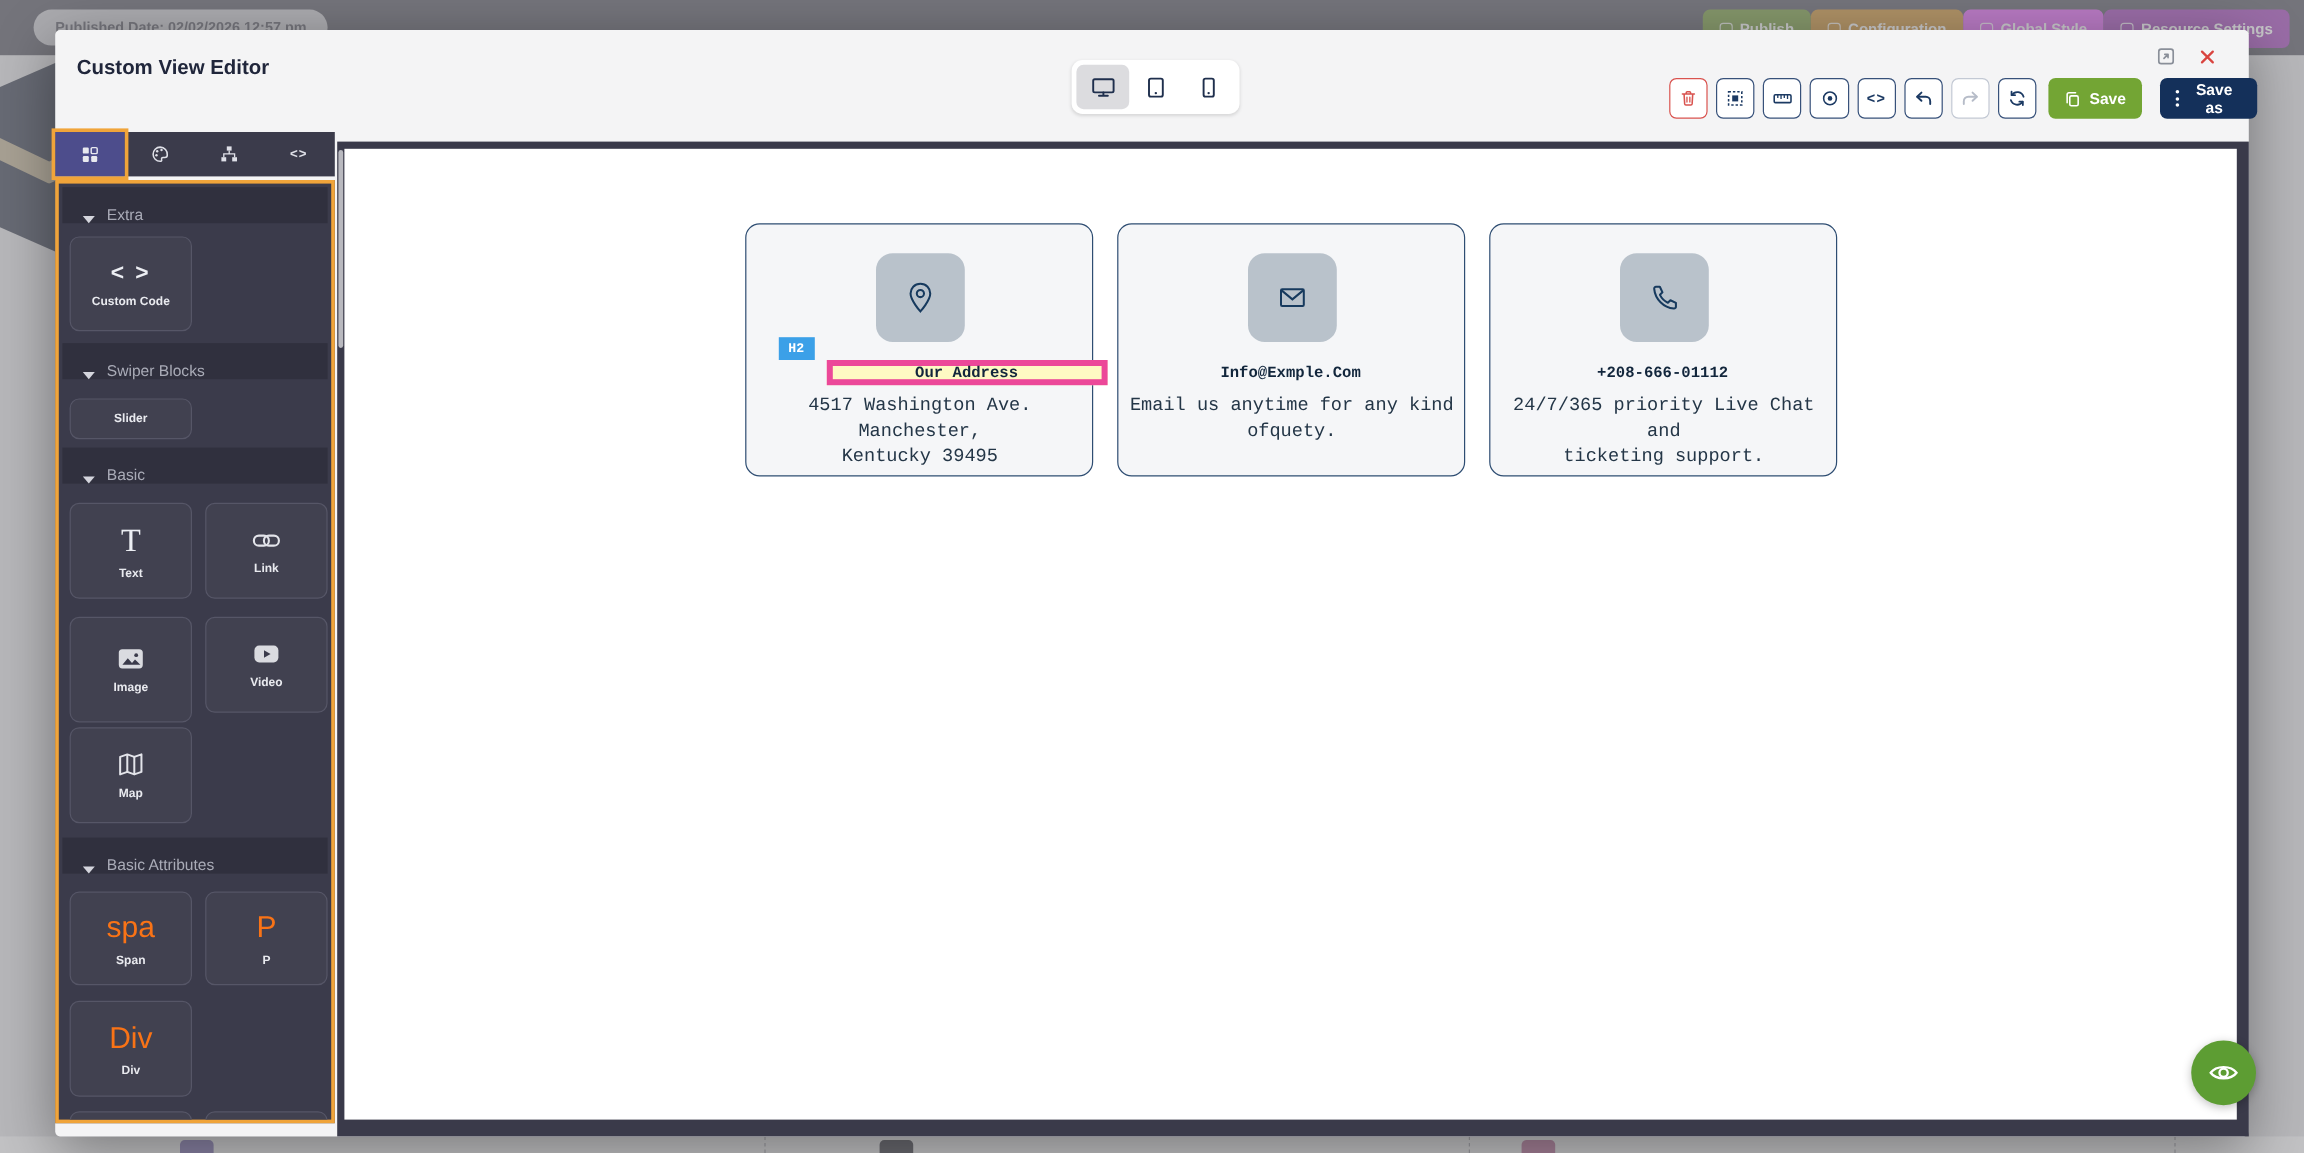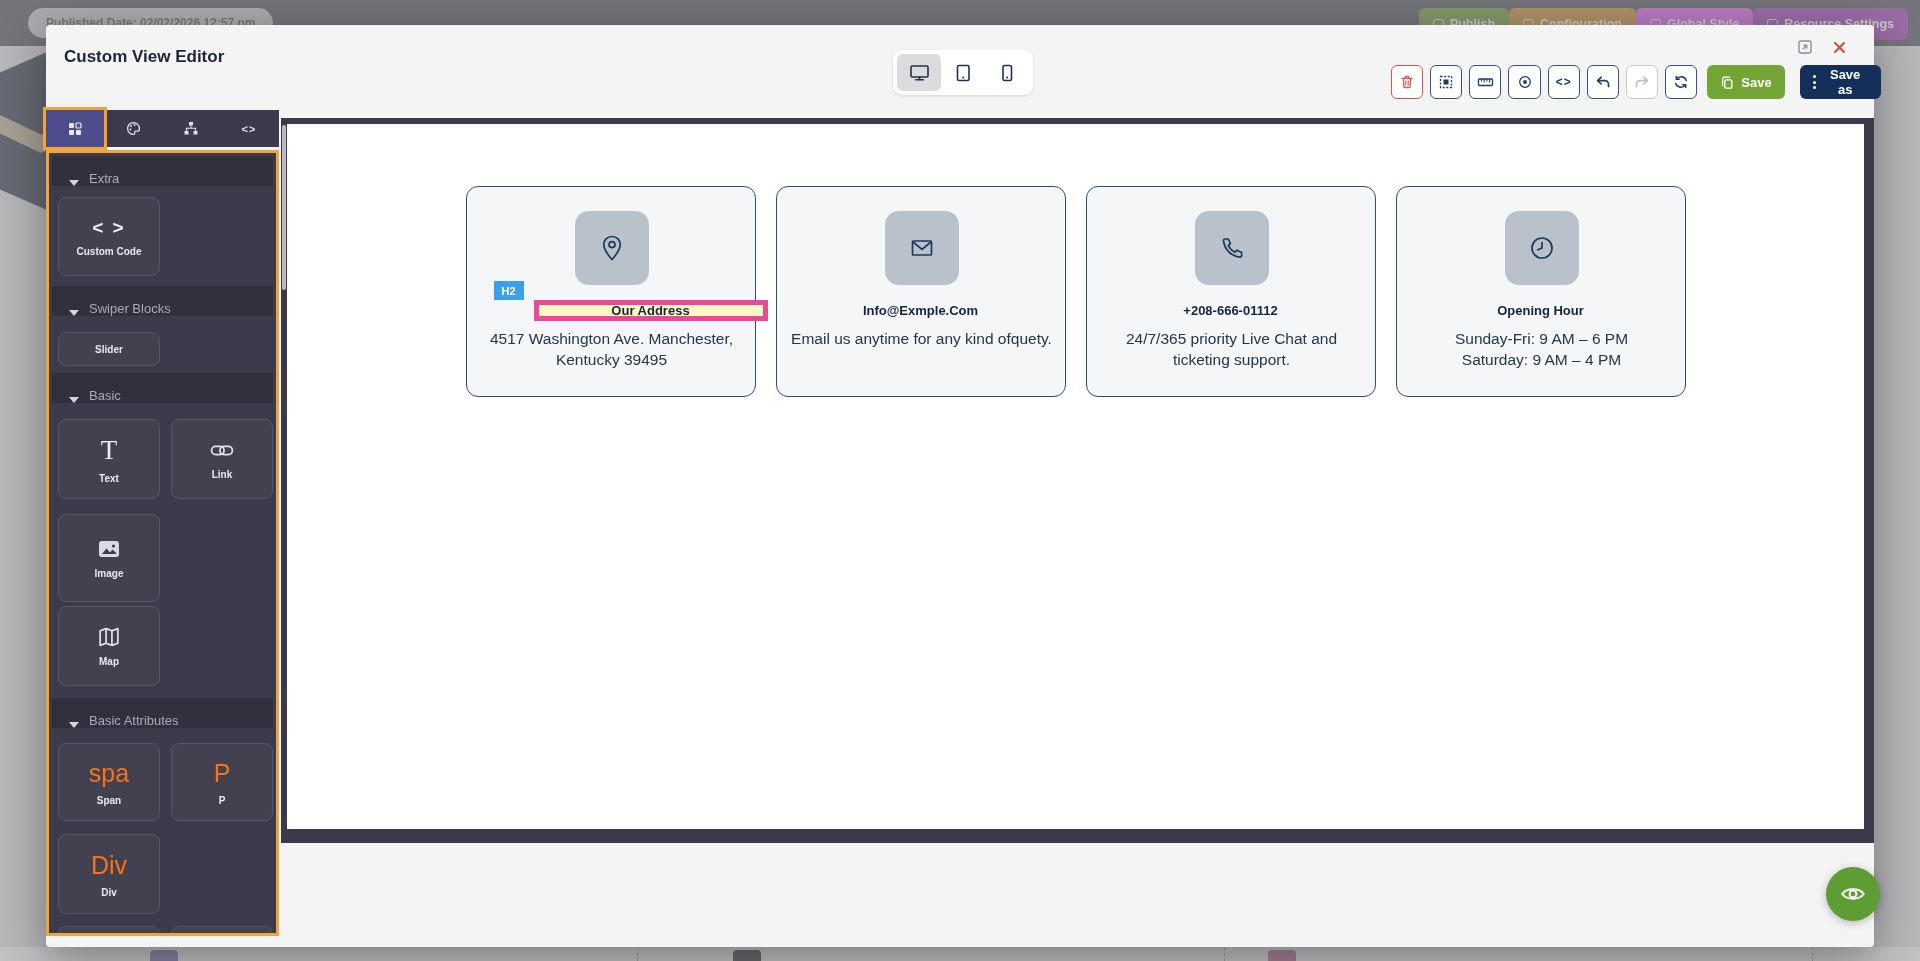--- a/index.html
+++ b/index.html
@@ -53,21 +53,21 @@
   .sec-caret { width:0; height:0; border-left:5px solid transparent; border-right:5px solid transparent; border-top:6px solid #d4d5dd; }
   .sec-title { color:#a9abb7; font-size:13px; }
   .tile { position:absolute; width:102px; border:1px solid #565667; border-radius:8px; background:#414150; display:flex; flex-direction:column; align-items:center; justify-content:center; gap:7px; cursor:pointer; overflow:hidden; }
   .tile-label { color:#e9eaef; font-size:10px; font-weight:bold; white-space:nowrap; }
   .tile-glyph-big { color:#f97316; font-size:25px; white-space:nowrap; }
   .glyph-code { color:#eceef3; font-size:19px; font-weight:bold; letter-spacing:2px; }
   .glyph-T { color:#eceef3; font-family:"Liberation Serif", serif; font-size:27px; }
   .sidebar-scrollbar { position:absolute; left:236px; top:100px; width:4px; height:165px; background:#b9b9bf; border-radius:2px; z-index:3; cursor:pointer; }
 
   
-  .canvas-frame { position:absolute; left:235px; top:93px; width:1593px; height:725px; background:#3a3a4a; }
+  .canvas-frame { position:absolute; left:235px; top:93px; width:1593px; height:829px; background:#3a3a4a;font-family:Liberation Mono, monospace; }
   .canvas-white { position:absolute; left:6px; top:6px; right:10px; bottom:14px; background:#ffffff; overflow:hidden; }
   .cards-row { display:flex; justify-content:center; gap:20px; margin-top:62px; }
   .card { position:relative; width:290px; height:211px; background:#f5f6f8; border:1.5px solid #2e4d72; border-radius:12px; cursor:pointer; }
   .card-iconbox { position:absolute; left:108px; top:24px; width:74px; height:74px; background:#b9c2cb; border-radius:14px; display:flex; align-items:center; justify-content:center; }
   .card-heading { position:absolute; left:27px; top:113px; width:234px; height:21px; display:flex; align-items:center; justify-content:center; font-size:13px; font-weight:bold; color:#12263c; }
   .card-heading.selected { border:5px solid #ec4899; background:#fef9c3;margin-left:40px; }
   .sel-tag { position:absolute; left:27px; top:94px; width:30px; height:19px; background:#3ba0e8; color:#fff; font-size:11px; font-weight:bold; display:flex; align-items:center; justify-content:center; }
   .card-body { position:absolute; left:10px; top:141px; width:270px; text-align:center; font-size:15.5px; color:#243647; line-height:21px; }
 
   
@@ -282,20 +282,27 @@
       <span class="tile-label">Link</span>
     </div>
     <div class="tile" style="left:9px; top:361px; height:88px">
       <svg width="24" height="24" viewBox="0 0 24 24">
         <rect x="2" y="4" width="20" height="16" rx="3" fill="#dadbe0"></rect>
         <path d="M5 17 l4.5-5.5 3.5 4 2.5-3 4.5 4.5 z" fill="#3b3b4b"></path>
         <circle cx="16.5" cy="9" r="1.6" fill="#3b3b4b"></circle>
       </svg>
       <span class="tile-label">Image</span>
     </div>
+    <div class="tile" style="left:122px; top:361px; height:80px">
+      <svg width="24" height="24" viewBox="0 0 24 24">
+        <rect x="2" y="5" width="20" height="14" rx="4" fill="#dadbe0"></rect>
+        <path d="M10 8.8 L15.5 12 L10 15.2 Z" fill="#3b3b4b"></path>
+      </svg>
+      <span class="tile-label">Video</span>
+    </div>
     <div class="tile" style="left:9px; top:453px; height:80px">
       <svg width="24" height="24" viewBox="0 0 23 23">
         <path d="M3 5.5 L8.7 3.5 L14.3 5.5 L20 3.5 V17.5 L14.3 19.5 L8.7 17.5 L3 19.5 Z" fill="none" stroke="#e3e4ea" stroke-width="1.6" stroke-linejoin="round"></path>
         <path d="M8.7 3.5 V17.5 M14.3 5.5 V19.5" stroke="#e3e4ea" stroke-width="1.6"></path>
       </svg>
       <span class="tile-label">Map</span>
     </div>
 
     <div class="sec-header" style="top:545px">
       <span class="sec-caret"></span>
@@ -358,33 +365,20 @@
               <path d="M12.2 7 l2.2 4.6 -2.1 2.1 c1.4 2.9 3.7 5.2 6.6 6.6 l2.1-2.1 4.6 2.2 v3.2 c0 .9-.8 1.6-1.7 1.5 C15.3 24.3 8.3 17.3 7.5 8.7 7.4 7.8 8.1 7 9 7 Z" fill="none" stroke="#173a5e" stroke-width="1.7" stroke-linejoin="round"></path>
             </svg>
           </div>
           <div class="card-heading">+208-666-01112</div>
           <div class="card-body">
             <div>24/7/365 priority Live Chat and</div>
             <div>ticketing support.</div>
           </div>
         </div>
 
-        <div class="card">
-          <div class="card-iconbox">
-            <svg width="32" height="32" viewBox="0 0 32 32">
-              <circle cx="16" cy="16" r="10" fill="none" stroke="#173a5e" stroke-width="1.7"></circle>
-              <path d="M16 10.5 V16 L11.8 17.8" fill="none" stroke="#173a5e" stroke-width="1.7" stroke-linecap="round" stroke-linejoin="round"></path>
-            </svg>
-          </div>
-          <div class="card-heading">Opening Hour</div>
-          <div class="card-body">
-            <div>Sunday-Fri: 9 AM – 6 PM</div>
-            <div>Saturday: 9 AM – 4 PM</div>
-          </div>
-        </div>
 
       </div>
     </div>
   </div>
 </div>
 
 <button class="eye-fab">
   <svg width="28" height="28" viewBox="0 0 26 26">
     <path d="M3 13 C7.2 7.2 18.8 7.2 23 13 C18.8 18.8 7.2 18.8 3 13 Z" fill="none" stroke="#ffffff" stroke-width="1.8"></path>
     <circle cx="13" cy="13" r="3.2" fill="none" stroke="#ffffff" stroke-width="1.8"></circle>

